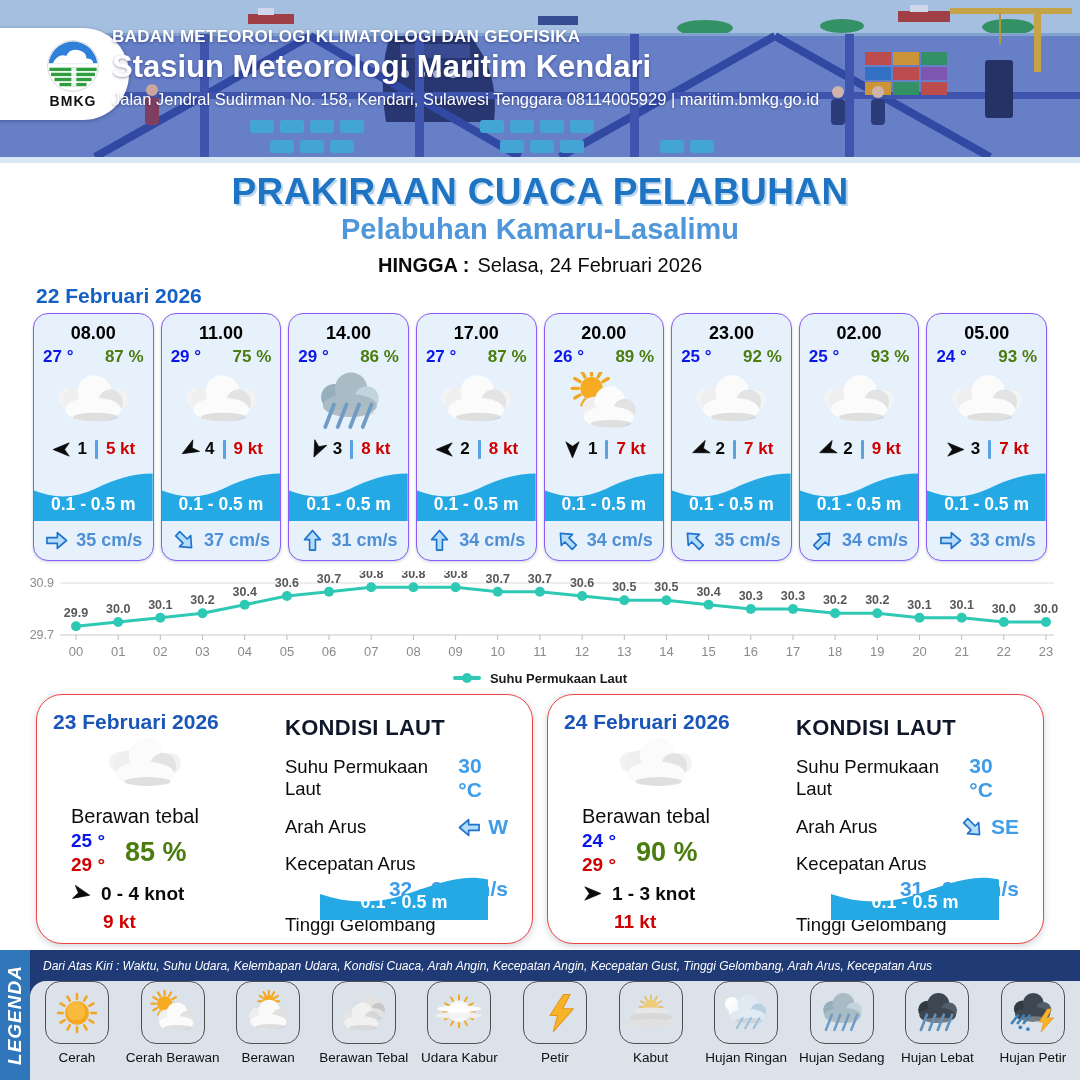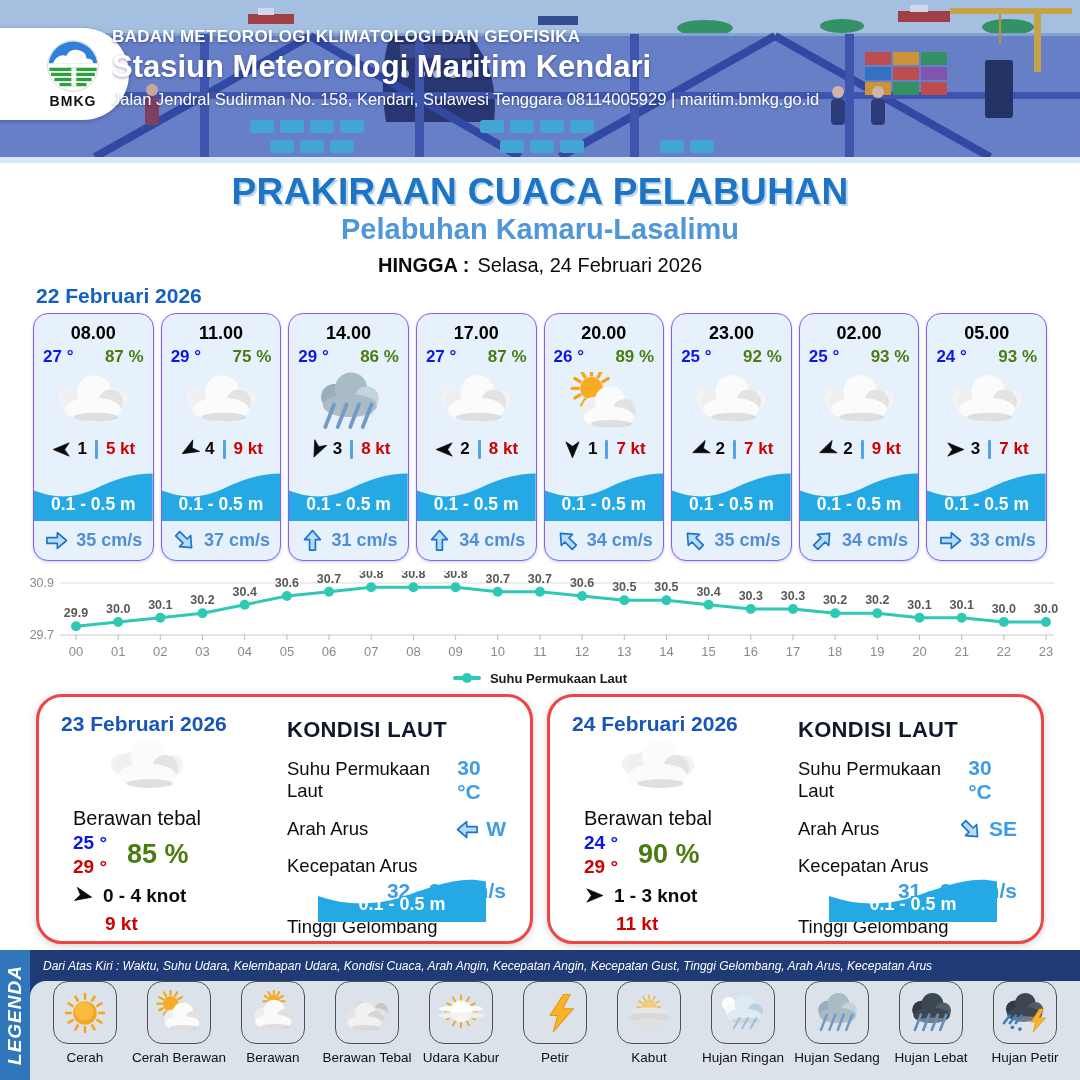--- a/index.html
+++ b/index.html
@@ -56,22 +56,22 @@
   .xt{font-size:13px;fill:#8a8a8a;text-anchor:middle}
   .vl{font-size:12.5px;font-weight:700;fill:#585858;text-anchor:middle}
   .chart-legend{display:flex;justify-content:center;align-items:center;gap:9px;margin-top:4px;
     font-size:13px;font-weight:700;color:#1a1a1a}
   .dotline{width:28px;height:4px;border-radius:2px;position:relative;background:#2ec9b4}
   .dotline::after{content:'';position:absolute;left:50%;top:50%;transform:translate(-50%,-50%);
     width:10px;height:10px;border-radius:50%;background:inherit}
 
   
   .days{display:flex;gap:14px;margin:8px 36px 0}
-  .dcard{flex:1;height:250px;background:#fff;border:3px solid #ef4444;border-radius:26px;
-    box-shadow:0 2px 7px rgba(100,110,135,.3);padding:15px 22px;position:relative}
+  .dcard{flex:1;height:250px;background:#fff;border:1px solid #ef4444;border-radius:26px;
+    box-shadow:0 2px 7px rgba(100,110,135,.3);padding:15px 16px;position:relative}
   .d-date{font-size:21px;font-weight:800;color:#1a55b8}
   .d-left{position:absolute;left:30px;top:40px;width:205px}
   .d-icon svg{width:92px;height:62px;display:block;margin-left:32px}
   .d-cond{font-size:20px;color:#0c0c0c;margin:8px 0 2px 4px}
   .d-temps{display:flex;align-items:center;gap:20px;margin-left:4px}
   .d-min{color:#0b16e8;font-weight:800;font-size:19px}
   .d-max{color:#cf0000;font-weight:800;font-size:19px;margin-top:2px}
   .d-hum{color:#4a7c0f;font-weight:800;font-size:27px}
   .d-wind{display:flex;align-items:center;gap:9px;font-size:19px;font-weight:700;color:#0a0a0a;margin:7px 0 0 4px}
   .d-gust{color:#cf0000;font-weight:800;font-size:19px;margin:6px 0 0 36px}
@@ -87,21 +87,21 @@
 
   
   .legend{position:absolute;left:0;right:0;bottom:0;height:130px;background:#1f3a75}
   .lg-side{position:absolute;left:0;top:0;bottom:0;width:30px;background:#2f76ba;
     display:flex;align-items:center;justify-content:center;z-index:2}
   .lg-side span{transform:rotate(-90deg);color:#fff;font-weight:800;font-style:italic;
     font-size:19px;letter-spacing:1px;white-space:nowrap}
   .lg-bar{position:absolute;left:30px;right:0;top:0;height:31px;color:#fff;font-style:italic;
     font-size:12px;display:flex;align-items:center;padding-left:13px}
   .lg-items{position:absolute;left:30px;right:0;top:31px;bottom:0;background:#dbe2e9;
-    border-top-left-radius:16px;display:flex;justify-content:center;padding-top:0}
+    border-top-left-radius:16px;display:flex;justify-content:space-between;padding-top:0}
   .lg-item{display:flex;flex-direction:column;align-items:center;width:94px}
   .lg-ic{width:64px;height:63px;border:1.6px solid #4f4f4f;border-radius:15px;
     display:flex;align-items:center;justify-content:center}
   .lg-ic svg{width:54px;height:46px}
   .lg-lb{margin-top:6px;font-size:13.5px;color:#111}
 </style>
 </head>
 <body>
 
 <header>

